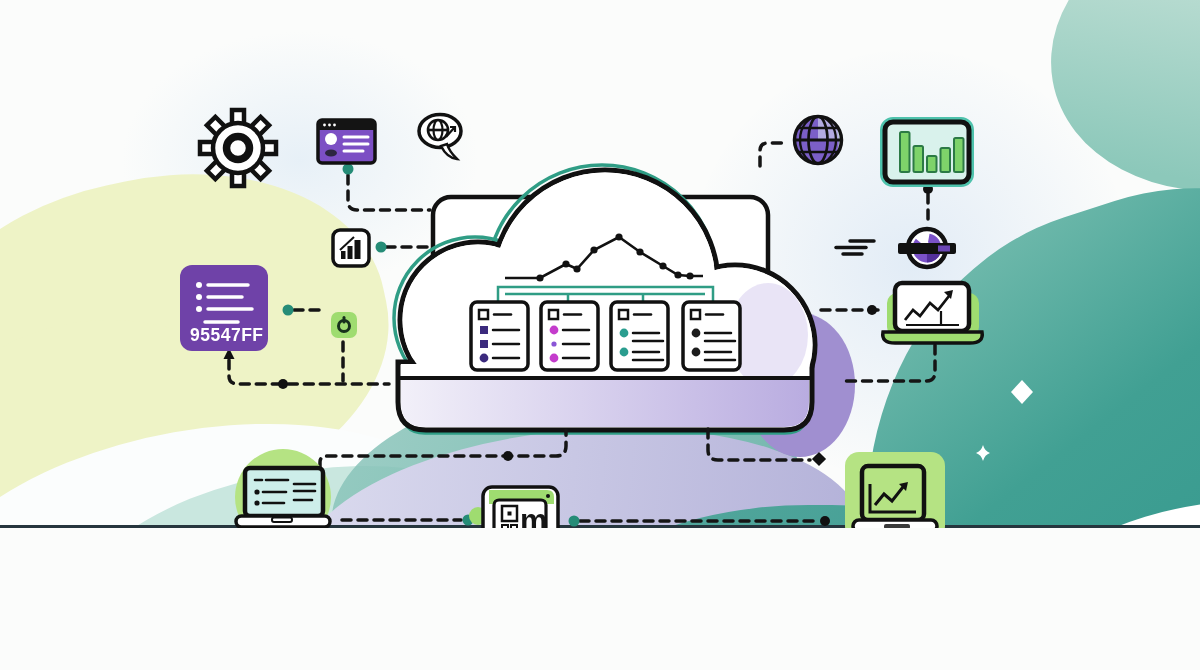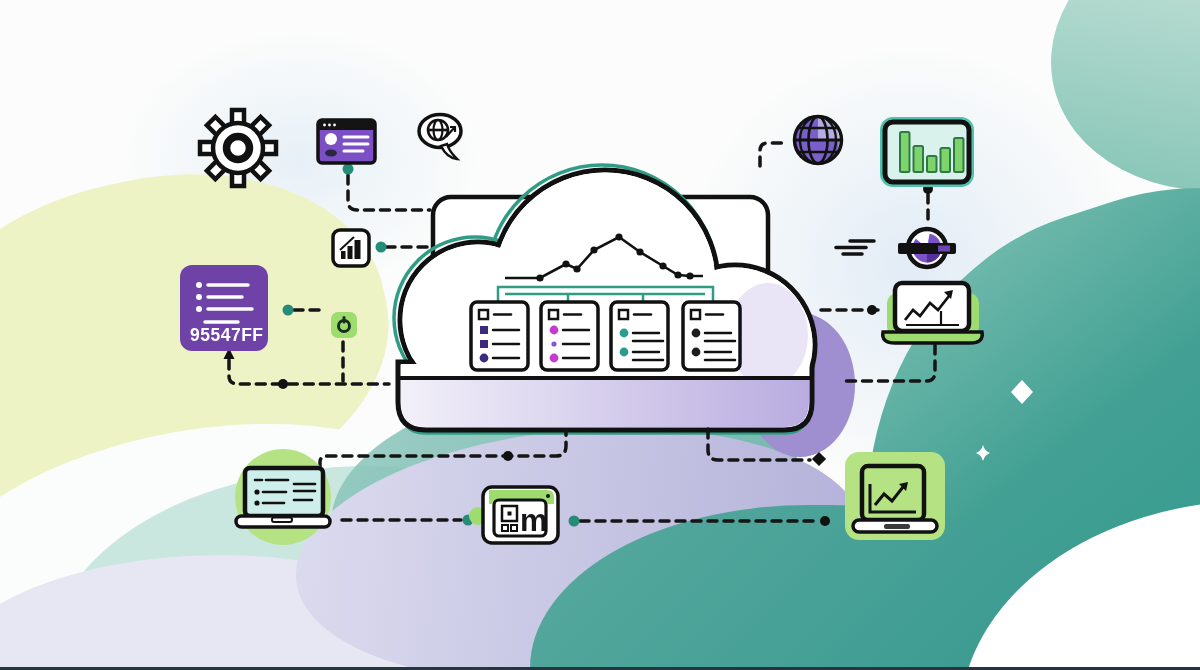--- a/index.html
+++ b/index.html
@@ -1,16 +1,16 @@
 <!DOCTYPE html>
 <html><head>
 <meta charset="utf-8">
 <style>
   html,body{margin:0;padding:0;background:#fbfcfb;font-family:"Liberation Sans",sans-serif;}
-  .stage{position:relative;width:1200px;height:670px;overflow:hidden;background:#fbfcfb;}
+  .stage{position:relative;width:1200px;height:528px;overflow:hidden;background:#fbfcfb;}
   .blob{position:absolute;pointer-events:none;}
   .b-topleft-blue{left:120px;top:30px;width:360px;height:260px;border-radius:50%;
     background:radial-gradient(ellipse at center,#e7f0f7 0%,rgba(231,240,247,0) 70%);}
   .b-yellow1{left:-90px;top:180px;width:480px;height:330px;border-radius:48%;background:#eef3c6;transform:rotate(-12deg);}
   .b-yellow2{left:-60px;top:320px;width:340px;height:240px;border-radius:50%;background:#eef3c6;}
   .b-white1{left:-90px;top:430px;width:580px;height:300px;border-radius:50%;background:#fbfdfd;transform:rotate(-10deg);}
   .b-mint{left:50px;top:470px;width:540px;height:330px;border-radius:48%;background:#c9e7df;transform:rotate(-8deg);}
   .b-lav-bl{left:-70px;top:555px;width:580px;height:280px;border-radius:50%;background:#e6e7f3;}
   .b-blue-wash{left:690px;top:50px;width:440px;height:430px;border-radius:50%;
     background:radial-gradient(ellipse at center,#e2ecf6 0%,rgba(226,236,246,0) 72%);}

